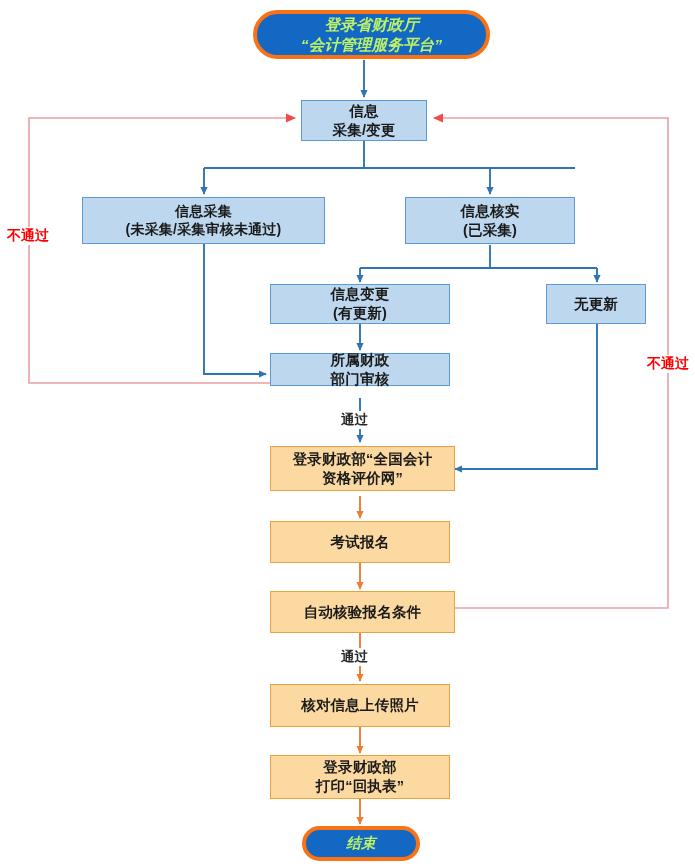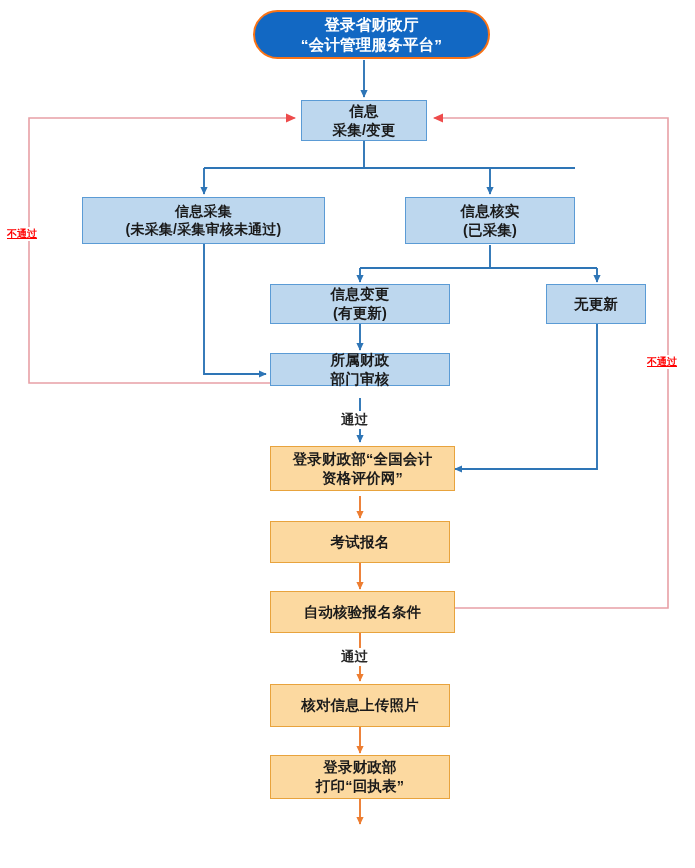--- a/index.html
+++ b/index.html
@@ -33,24 +33,25 @@
     align-items: center;
     justify-content: center;
     text-align: center;
     font-weight: bold;
     line-height: 1.28;
     white-space: pre-line;
     letter-spacing: 0.2px;
   }
   .node.terminator {
     background: #1268C3;
-    color: #ffffff;
+    color: #bef264;
     border-radius: 26px;
     font-size: 15.5px;
-    border: 2px solid #f97316;
+    border: 4px solid #f97316;
+    font-style: italic;
   }
   .node.terminator.small {
     font-size: 14.5px;
     border-radius: 22px;
   }
   .node.blue {
     background: #BDD7EE;
     border: 1.4px solid #5B9BD5;
     color: #1a1a1a;
     font-size: 14.5px;
@@ -68,22 +69,21 @@
     position: absolute;
     font-weight: bold;
     font-size: 13.5px;
     color: #262626;
     background: #ffffff;
     padding: 0 2px;
     white-space: nowrap;
   }
   .edge-label.reject {
     color: #FF0000;
-    font-size: 10px;
-    text-decoration: underline;
+    font-size: 14px;
   }
 </style>
 </head>
 <body>
 
 <div id="canvas">
 
   <svg id="edges" viewBox="0 0 695 868" width="695" height="868">
     <defs>
       <marker id="arrow-blue" markerWidth="9" markerHeight="9" refX="7.2" refY="4.5" orient="auto" markerUnits="userSpaceOnUse">
@@ -161,20 +161,21 @@
 
   <div class="node orange" style="left:270px; top:521px; width:180px; height:42px;">考试报名</div>
 
   <div class="node orange" style="left:270px; top:591px; width:185px; height:42px;">自动核验报名条件</div>
 
   <div class="node orange" style="left:270px; top:684px; width:180px; height:43px;">核对信息上传照片</div>
 
   <div class="node orange" style="left:270px; top:755px; width:180px; height:44px;">登录财政部
 打印“回执表”</div>
 
+  <div class="node terminator small" style="left:302px; top:826px; width:118px; height:35px;">结束</div>
 
   <div class="edge-label" style="left:339px; top:411px;">通过</div>
 
   <div class="edge-label" style="left:339px; top:648px;">通过</div>
 
   <div class="edge-label reject" style="left:5px; top:227px;">不通过</div>
 
   <div class="edge-label reject" style="left:645px; top:355px;">不通过</div>
 
 </div>

